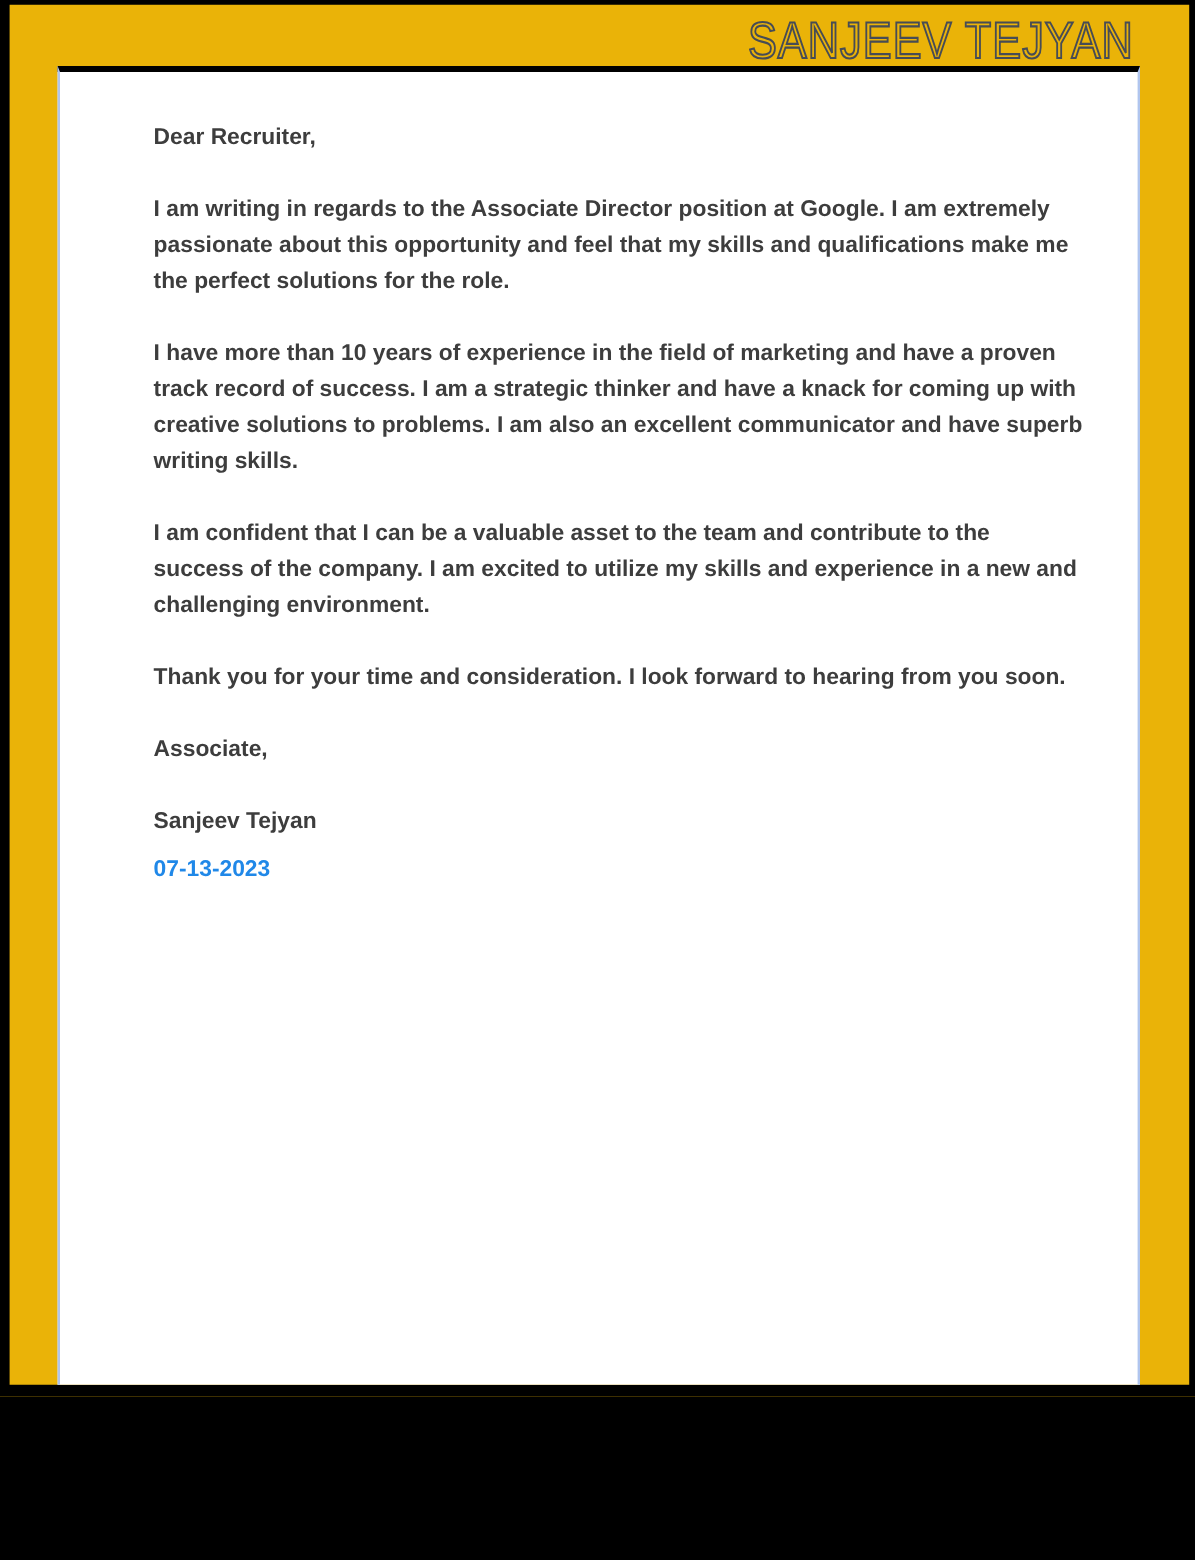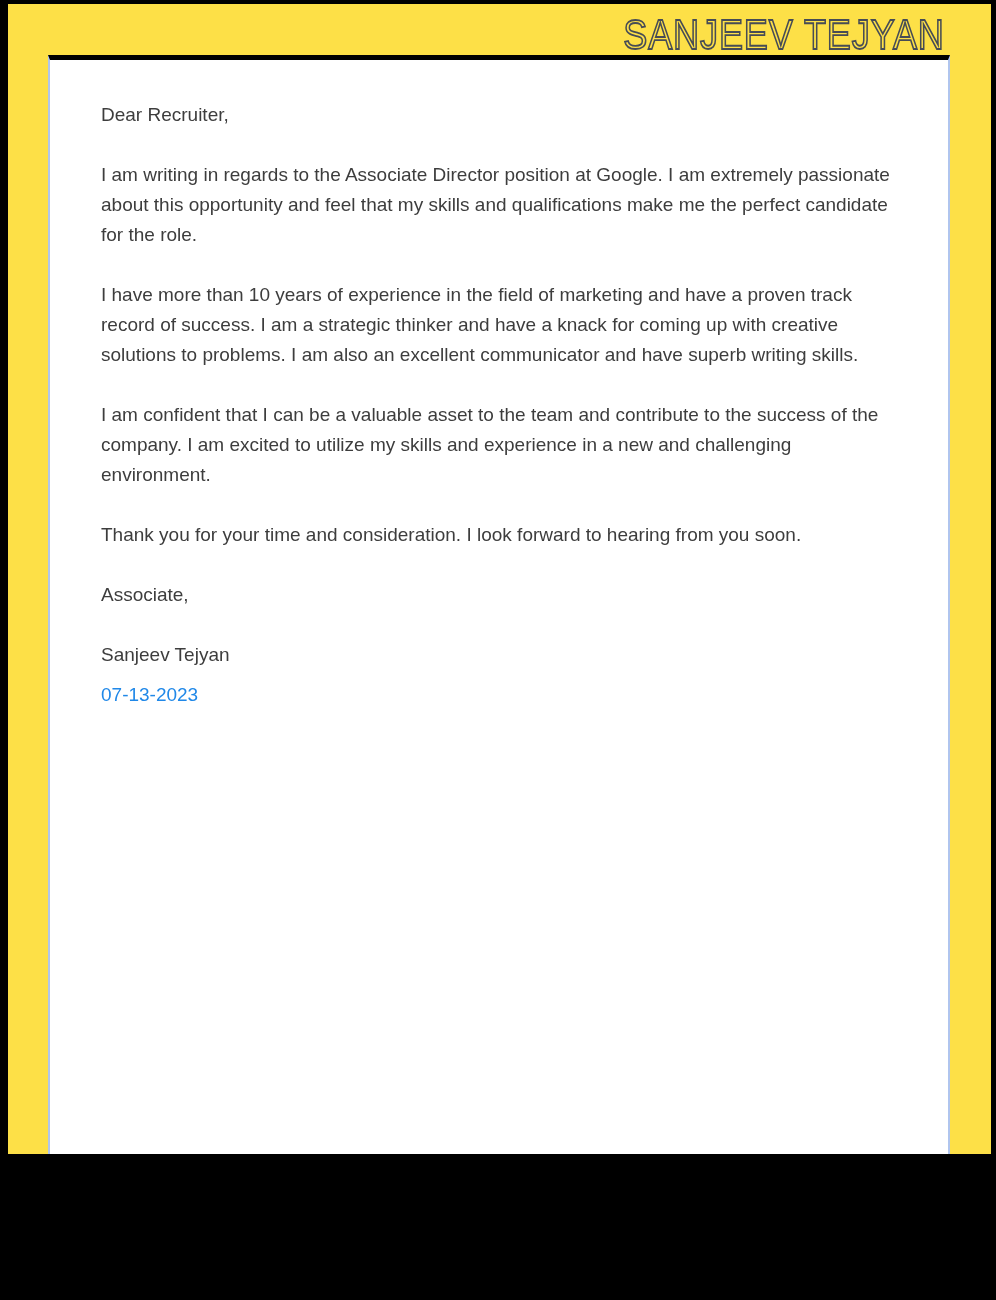--- a/index.html
+++ b/index.html
@@ -1,21 +1,21 @@
 <!DOCTYPE html>
 <html><head>
 <meta charset="utf-8">
 <style>
   * { margin: 0; padding: 0; box-sizing: border-box; }
   html, body { background: #000; }
   .screen {
     position: relative;
     width: 996px;
     height: 1164px;
-    background: #fde047;
+    background: #eab308;
     border-style: solid;
     border-color: #000;
     border-width: 4px 5px 10px 8px;
     font-family: "Liberation Sans", "DejaVu Sans", sans-serif;
     overflow: hidden;
   }
   
   .header-name {
     position: absolute;
     top: 6px;
@@ -43,21 +43,22 @@
     border-top: 5px solid #000000;
     border-left: 2px solid #b0c5ee;
     border-right: 2px solid #b0c5ee;
     border-bottom: 3px solid #b0c5ee;
   }
   .letter-body {
     padding: 40px 45px 0 51px;
     color: #3d3d3d;
     font-size: 19px;
     line-height: 30px;
-    font-weight: 400;
+    font-weight: 700;
+    margin-left: 27px;
   }
   .letter-body p { margin: 0 0 30px 0; }
   .letter-body p.signature { margin-bottom: 10px; }
   .letter-body p.date {
     margin-bottom: 0;
     color: #2088e8;
   }
   .watermark {
     position: absolute;
     right: 10px;
@@ -73,21 +74,21 @@
 
 <div class="screen">
 
   <div class="header-name">SANJEEV TEJYAN</div>
 
   <div class="page">
 
     <div class="letter-body">
       <p>Dear Recruiter,</p>
 
-      <p>I am writing in regards to the Associate Director position at Google. I am extremely passionate about this opportunity and feel that my skills and qualifications make me the perfect candidate for the role.</p>
+      <p>I am writing in regards to the Associate Director position at Google. I am extremely passionate about this opportunity and feel that my skills and qualifications make me the perfect solutions for the role.</p>
 
       <p>I have more than 10 years of experience in the field of marketing and have a proven track record of success. I am a strategic thinker and have a knack for coming up with creative solutions to problems. I am also an excellent communicator and have superb writing skills.</p>
 
       <p>I am confident that I can be a valuable asset to the team and contribute to the success of the company. I am excited to utilize my skills and experience in a new and challenging environment.</p>
 
       <p>Thank you for your time and consideration. I look forward to hearing from you soon.</p>
 
       <p>Associate,</p>
 
       <p class="signature">Sanjeev Tejyan</p>

